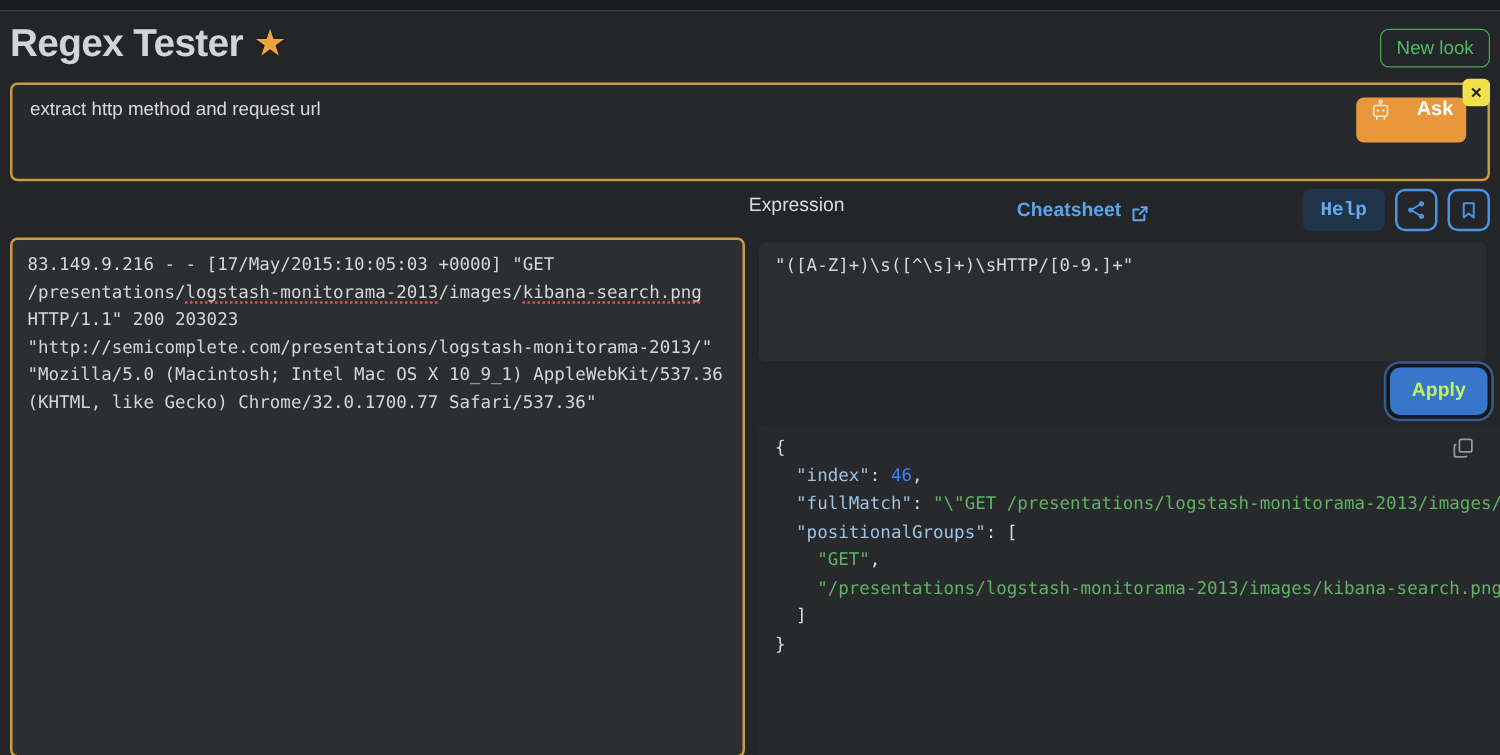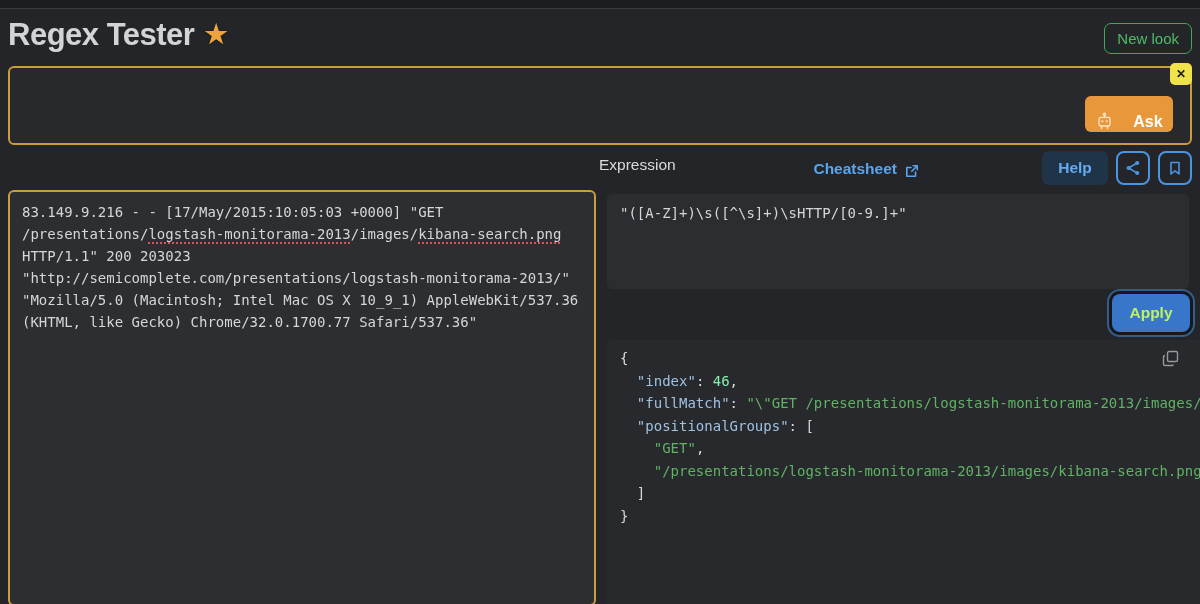--- a/index.html
+++ b/index.html
@@ -21,35 +21,35 @@
 
   
   .prompt-box{
     position:absolute;left:8px;top:66px;width:1184px;height:79px;box-sizing:border-box;
     background:#28292d;border:2px solid #c99c3d;border-radius:6px;
   }
   .prompt-text{position:absolute;left:14px;top:11px;font-size:15px;color:#d8d9db;}
   .ask-btn{
     position:absolute;right:17px;top:10px;width:88px;height:36px;box-sizing:border-box;
     background:#e8983b;border:none;border-radius:6px;color:#fff;font-weight:bold;font-size:16px;
-    font-family:inherit;display:flex;align-items:flex-end;justify-content:center;gap:19px;cursor:pointer;margin-top:18px;
+    font-family:inherit;display:flex;align-items:flex-start;justify-content:center;gap:19px;cursor:pointer;
   }
   .prompt-close{
     position:absolute;right:-2px;top:-5px;width:22px;height:22px;box-sizing:border-box;
     background:#efe24b;border:none;border-radius:5px;color:#1d1e20;font-weight:bold;font-size:12px;
     line-height:20px;text-align:center;padding:0;cursor:pointer;
   }
 
   
   .expression-label{position:absolute;left:599px;top:156px;font-size:15.5px;color:#dadbdd;}
   .cheatsheet-link{position:absolute;right:281px;top:160px;color:#58a5f0;font-size:15.5px;font-weight:bold;text-decoration:none;display:flex;align-items:flex-end;gap:8px;cursor:pointer;}
   .help-btn{
     position:absolute;right:92px;top:151px;width:66px;height:34px;box-sizing:border-box;
     background:#1f3349;border:none;border-radius:7px;color:#64abf1;font-size:15.5px;font-weight:bold;
-    font-family:Liberation Sans, sans-serif;cursor:pointer;
+    font-family:Liberation Mono, monospace;cursor:pointer;
   }
   .icon-btn{
     position:absolute;top:151px;width:34px;height:34px;box-sizing:border-box;
     background:transparent;border:2px solid #4a94e4;border-radius:8px;padding:0;
     display:flex;align-items:center;justify-content:center;cursor:pointer;
   }
   .share-btn{right:50px;}
   .bookmark-btn{right:8px;}
 
   
@@ -79,38 +79,39 @@
 
   
   .results-panel{
     position:absolute;left:606px;top:340px;width:594px;height:264px;box-sizing:border-box;
     background:#27292d;border-radius:6px 0 0 0;overflow:hidden;
     padding:7px 0 0 14px;font-family:"DejaVu Sans Mono",monospace;font-size:14px;line-height:22.5px;
   }
   .json-line{white-space:pre;}
   .tok-p{color:#d7dadd;}
   .tok-k{color:#9fc1e2;}
-  .tok-n{color:#86efac;}
+  .tok-n{color:#3b82f6;}
   .tok-s{color:#5fb363;}
   .copy-btn{
     position:absolute;right:20px;top:9px;width:18px;height:18px;background:transparent;border:none;padding:0;cursor:pointer;
   }
   svg{display:block;}
 </style>
 </head>
 <body>
 
 <div class="top-strip"></div>
 
 <div class="page-title">
   <span>Regex Tester</span><span class="title-star">★</span>
 </div>
 <button class="new-look-btn">New look</button>
 
 <div class="prompt-box">
+  <div class="prompt-text">extract http method and request url</div>
   <button class="ask-btn">
     <span>
       <svg width="19" height="19" viewBox="0 0 19 19" fill="none" stroke="#f8e7cd" stroke-width="1.3" stroke-linecap="round">
         <circle cx="9.5" cy="2.2" r="1.1"></circle>
         <line x1="9.5" y1="3.4" x2="9.5" y2="5.2"></line>
         <rect x="4" y="5.4" width="11" height="8.6" rx="1.8"></rect>
         <circle cx="7.3" cy="9.3" r="1.0" fill="#f8e7cd" stroke="none"></circle>
         <circle cx="11.7" cy="9.3" r="1.0" fill="#f8e7cd" stroke="none"></circle>
         <line x1="6.5" y1="16.5" x2="6.5" y2="14.2"></line>
         <line x1="12.5" y1="16.5" x2="12.5" y2="14.2"></line>

